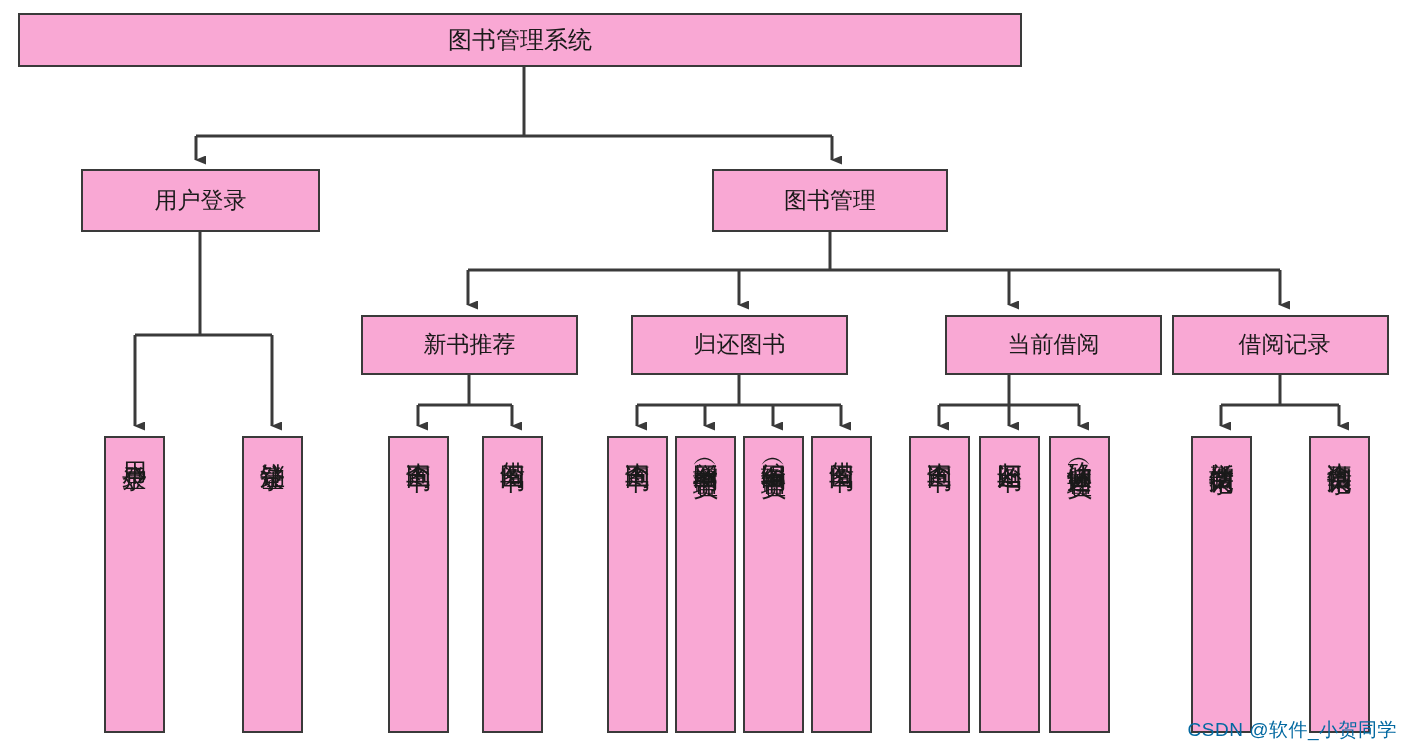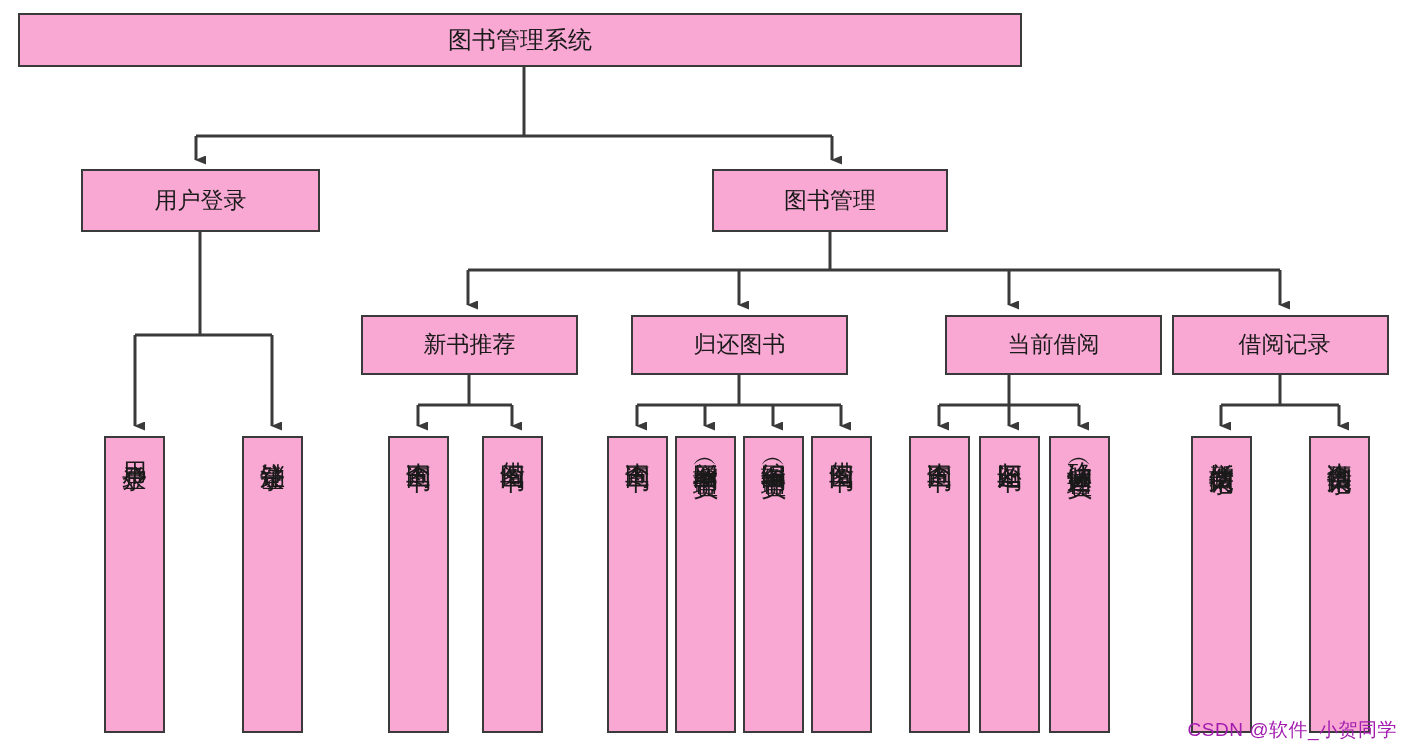--- a/index.html
+++ b/index.html
@@ -61,21 +61,21 @@
     font-size: 25px;
     letter-spacing: 2px;
     line-height: 1;
     white-space: nowrap;
   }
   .watermark {
     position: absolute;
     right: 8px;
     bottom: 4px;
     font-size: 19px;
-    color: #a21caf;
+    color: #0369a1;
     letter-spacing: 0.5px;
     z-index: 3;
     white-space: nowrap;
   }
 </style>
 </head>
 <body>
 
 <div id="canvas">
 

